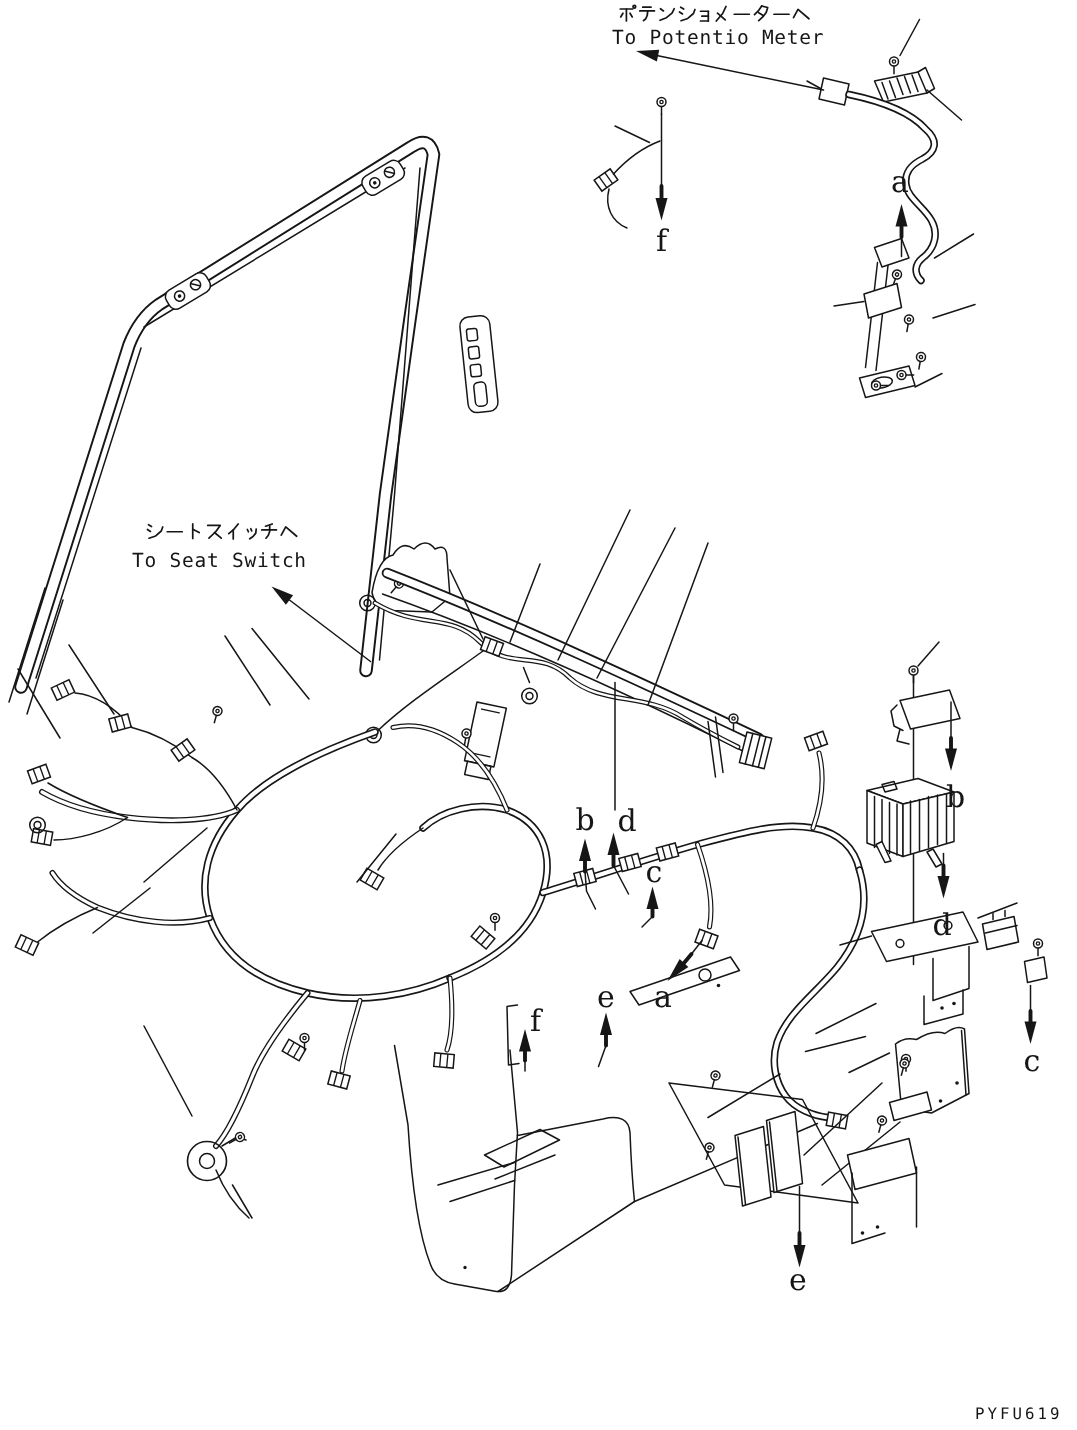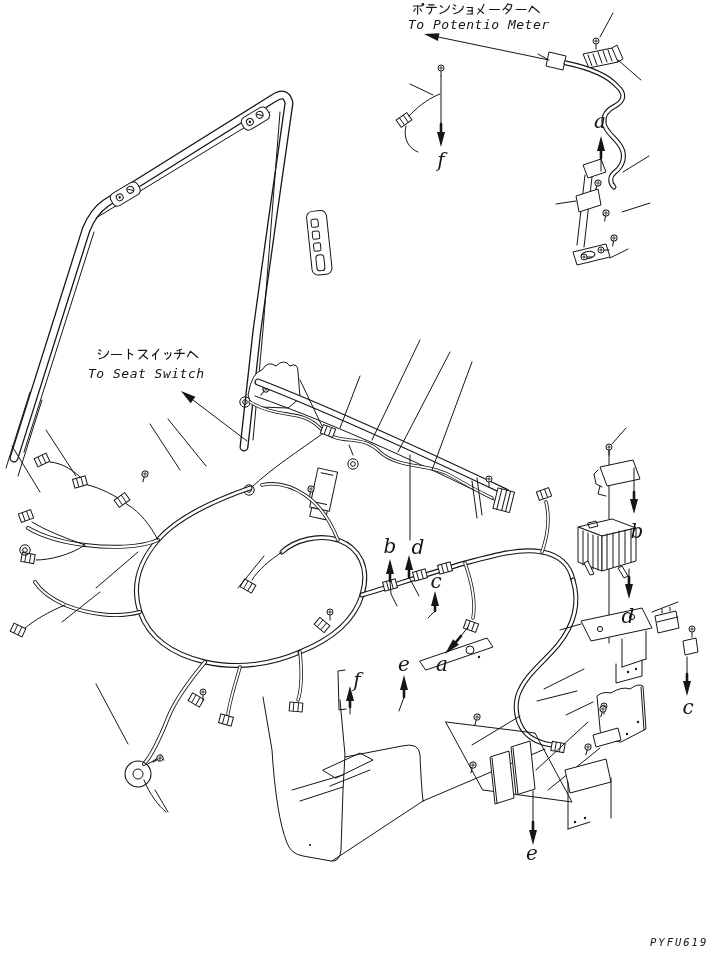--- a/index.html
+++ b/index.html
@@ -1,16 +1,16 @@
 <!DOCTYPE html>
 <html><head>
 <meta charset="utf-8">
 <style>
   html,body{margin:0;padding:0;background:#fff;}
-  #stage{position:relative;width:718px;height:953px;background:#fff;overflow:hidden;font-style:italic;}
+  #stage{position:relative;width:718px;height:953px;background:#fff;overflow:hidden;}
   svg{position:absolute;left:0;top:0;}
   .ln{fill:none;stroke:#161616;stroke-width:1;stroke-linecap:round;stroke-linejoin:round;}
   .face{fill:#ffffff;stroke:#161616;stroke-width:1;stroke-linejoin:round;}
   .tubeO{fill:none;stroke:#161616;stroke-linecap:round;stroke-linejoin:round;}
   .tubeI{fill:none;stroke:#ffffff;stroke-linecap:round;stroke-linejoin:round;}
   .head{fill:#161616;stroke:none;}
   .tail{fill:none;stroke:#161616;stroke-width:2.6;stroke-linecap:round;}
   .kana{fill:none;stroke:#161616;stroke-width:1.15;stroke-linecap:round;stroke-linejoin:round;}
   .kana circle{fill:none;}
   text{fill:#161616;}

